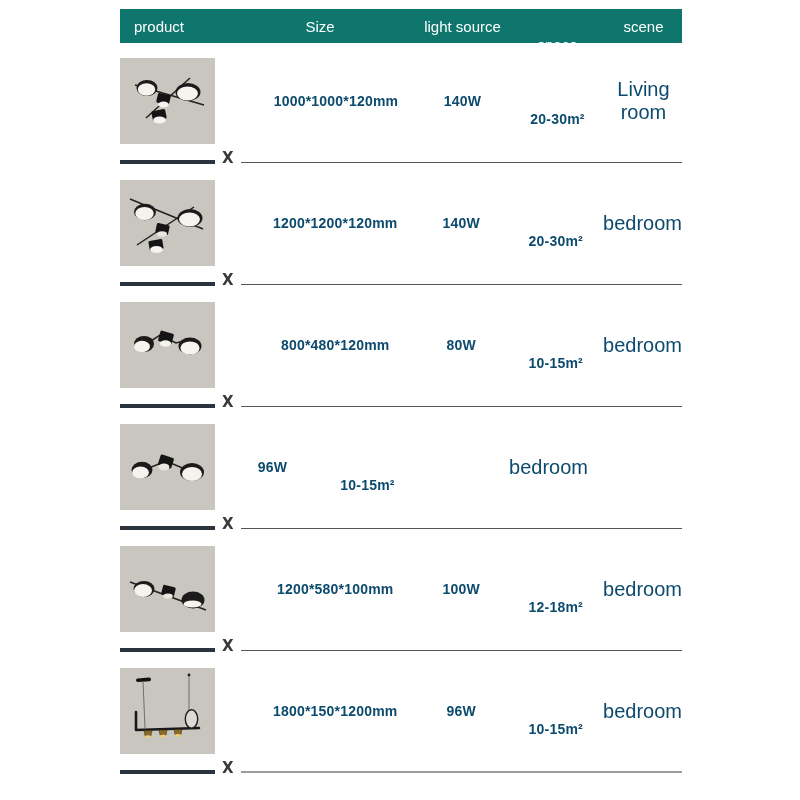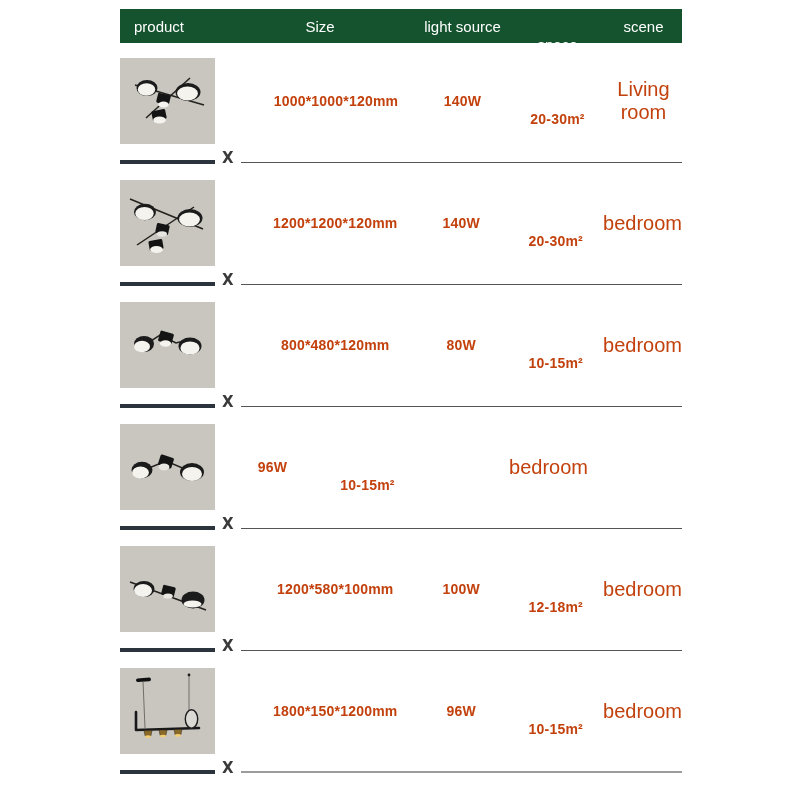--- a/index.html
+++ b/index.html
@@ -14,41 +14,41 @@
   .spec-table {
     position: absolute;
     left: 120px;
     top: 9px;
     width: 562px;
   }
   .thead {
     display: flex;
     align-items: center;
     height: 34px;
-    background: #14532d;
+    background: #0f766e;
     color: #ffffff;
     font-size: 15px;
   }
   .col-product { width: 105px; }
   .th-product  { padding-left: 14px; box-sizing: border-box; }
   .col-size    { width: 190px; text-align: center; }
   .col-light   { width: 95px;  text-align: center; }
   .col-space   { width: 95px;  text-align: center; margin-top: 36px; }
   .col-scene   { flex: 1;      text-align: center; }
 
   .row-block {
     height: 122px;
     display: flex;
     flex-direction: column;
   }
   .row-content {
     flex: 1;
     display: flex;
     align-items: center;
-    color: #c2410c;
+    color: #0c4a6e;
   }
   .row-content .col-size {
     font-weight: bold;
     font-size: 14px;
     padding-left: 32px;
     box-sizing: border-box;
     letter-spacing: 0.2px;
   }
   .row-content .col-light,
   .row-content .col-space {

